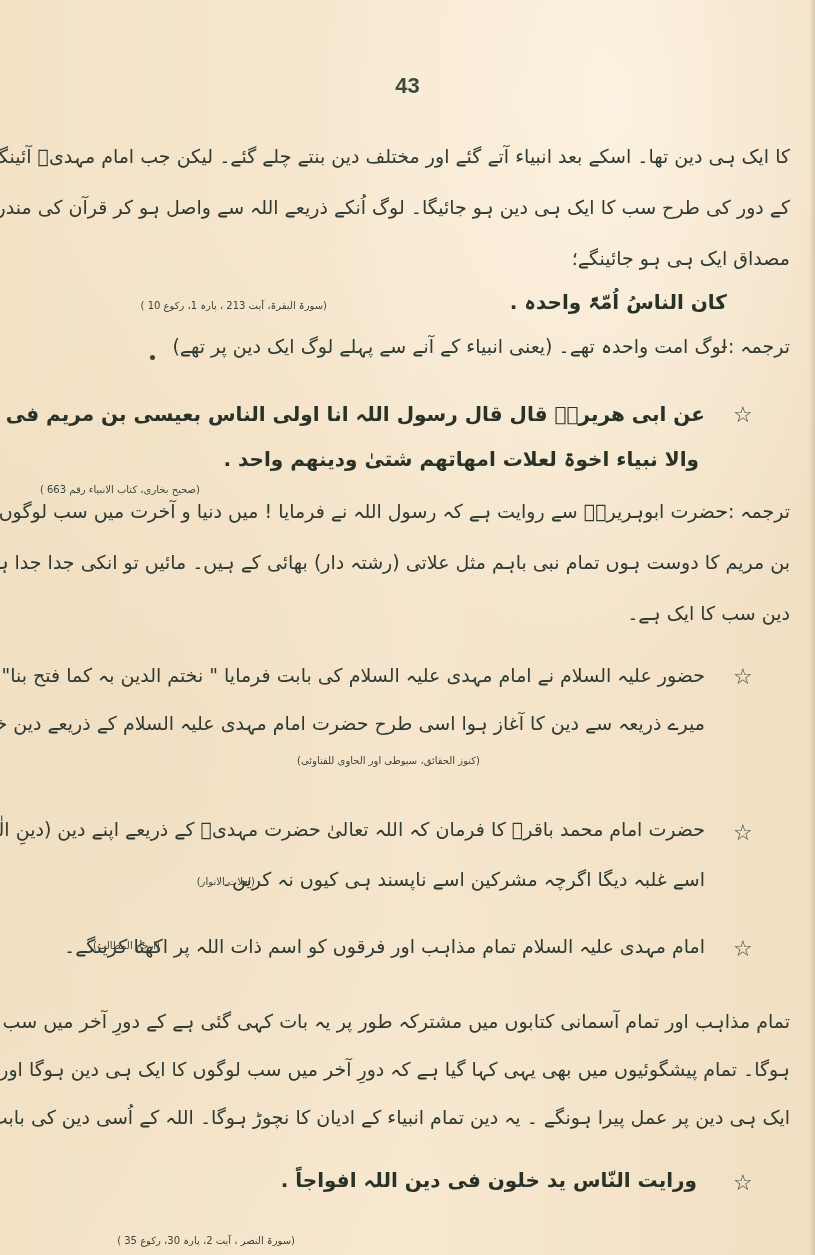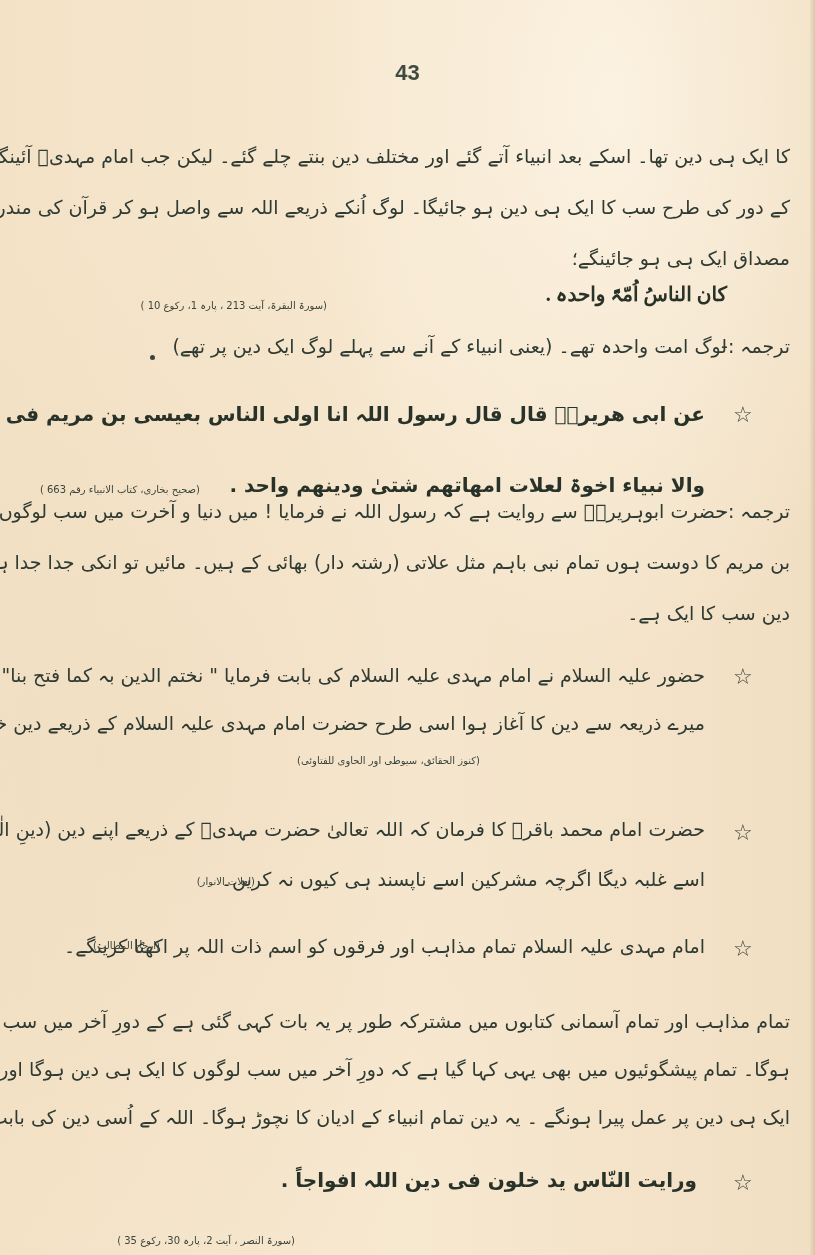--- a/index.html
+++ b/index.html
@@ -12,21 +12,21 @@
       linear-gradient(90deg, #f3e2c6 0%, #f7e8d0 50%, #f1dfc3 100%);
     font-family: "DejaVu Sans", sans-serif;
     color: #2f3a33;
     position: relative;
   }
   .page-edge {
     position: absolute; right: 0; top: 0; width: 6px; height: 1255px;
     background: linear-gradient(90deg, rgba(210,190,160,0) 0%, rgba(200,180,150,0.6) 100%);
   }
   .page-number {
-    position: absolute; top: 60px; left: 0; width: 815px; text-align: center;
+    position: absolute; top: 73px; left: 0; width: 815px; text-align: center;
     font-family: "Liberation Sans", sans-serif; font-weight: bold; font-size: 22px; color: #3c4a40;
   }
   .line {
     position: absolute; direction: rtl; unicode-bidi: embed; white-space: nowrap;
     font-family: "DejaVu Sans", sans-serif; font-size: 19px; color: #2f3a33;
   }
   .line.arabic { font-weight: bold; font-size: 20px; color: #283228; }
   .cite {
     position: absolute; direction: rtl; white-space: nowrap;
     font-family: "DejaVu Sans", sans-serif; font-size: 10px; color: #3a443c;
@@ -40,29 +40,29 @@
 <body>
 
 <div class="page-edge"></div>
 
 <div class="page-number">43</div>
 
 <div class="line" style="top:145px; right:25px;">کا ایک ہی دین تھا۔ اسکے بعد انبیاء آتے گئے اور مختلف دین بنتے چلے گئے۔ لیکن جب امام مہدیؑ آئینگے تو حضرت آدم</div>
 <div class="line" style="top:196px; right:25px;">کے دور کی طرح سب کا ایک ہی دین ہو جائیگا۔ لوگ اُنکے ذریعے اللہ سے واصل ہو کر قرآن کی مندرجہ ذیل آیت کے</div>
 <div class="line" style="top:247px; right:25px;text-align:right;">مصداق ایک ہی ہو جائینگے؛</div>
 
-<div class="line arabic" style="top:282px; right:88px;font-family:Liberation Serif, serif;">کان الناسُ اُمّۃً واحدہ .</div>
+<div class="line arabic" style="top:290px; right:88px;">کان الناسُ اُمّۃً واحدہ .</div>
 <div class="cite" style="top:300px; right:488px;">(سورۃ البقرۃ، آیت 213 ، پارہ 1، رکوع 10 )</div>
 <div class="line" style="top:335px; right:25px;">ترجمہ :-</div>
 <div class="line" style="top:335px; right:88px;">لوگ امت واحدہ تھے۔ (یعنی انبیاء کے آنے سے پہلے لوگ ایک دین پر تھے)</div>
 <div class="dot" style="top:355px; left:150px;"></div>
 
 <div class="star" style="top:404px; left:733px;">☆</div>
 <div class="line arabic" style="top:402px; right:110px;">عن ابی ھریرۃؓ قال قال رسول اللہ انا اولی الناس بعیسی بن مریم فی الدنیا والآخرۃ</div>
-<div class="line arabic" style="top:447px; right:110px;margin-top:26px;">والا نبیاء اخوۃ لعلات امھاتھم شتیٰ ودینھم واحد .</div>
+<div class="line arabic" style="top:447px; right:116px;">والا نبیاء اخوۃ لعلات امھاتھم شتیٰ ودینھم واحد .</div>
 <div class="cite" style="top:484px; right:615px;">(صحیح بخاری، کتاب الانبیاء رقم 663 )</div>
 <div class="line" style="top:500px; right:25px;">ترجمہ :-</div>
 <div class="line" style="top:500px; right:88px;">حضرت ابوہریرہؓ سے روایت ہے کہ رسول اللہ نے فرمایا ! میں دنیا و آخرت میں سب لوگوں سے زیادہ عیسیٰ</div>
 <div class="line" style="top:551px; right:25px;">بن مریم کا دوست ہوں تمام نبی باہم مثل علاتی (رشتہ دار) بھائی کے ہیں۔ مائیں تو انکی جدا جدا ہیں مگر</div>
 <div class="line" style="top:602px; right:25px;margin-left:39px;">دین سب کا ایک ہے۔</div>
 
 <div class="star" style="top:666px; left:733px;">☆</div>
 <div class="line" style="top:664px; right:110px;">حضور علیہ السلام نے امام مہدی علیہ السلام کی بابت فرمایا  " نختم الدین بہ کما فتح بنا"  یعنی جس طرح</div>
 <div class="line" style="top:712px; right:110px;">میرے ذریعہ سے دین کا آغاز ہوا اسی طرح  حضرت امام مہدی علیہ السلام کے ذریعے دین ختم ہوگا۔</div>
 <div class="cite" style="top:755px; right:335px;">(کنوز الحقائق، سیوطی اور الحاوی للفتاوئی)</div>

